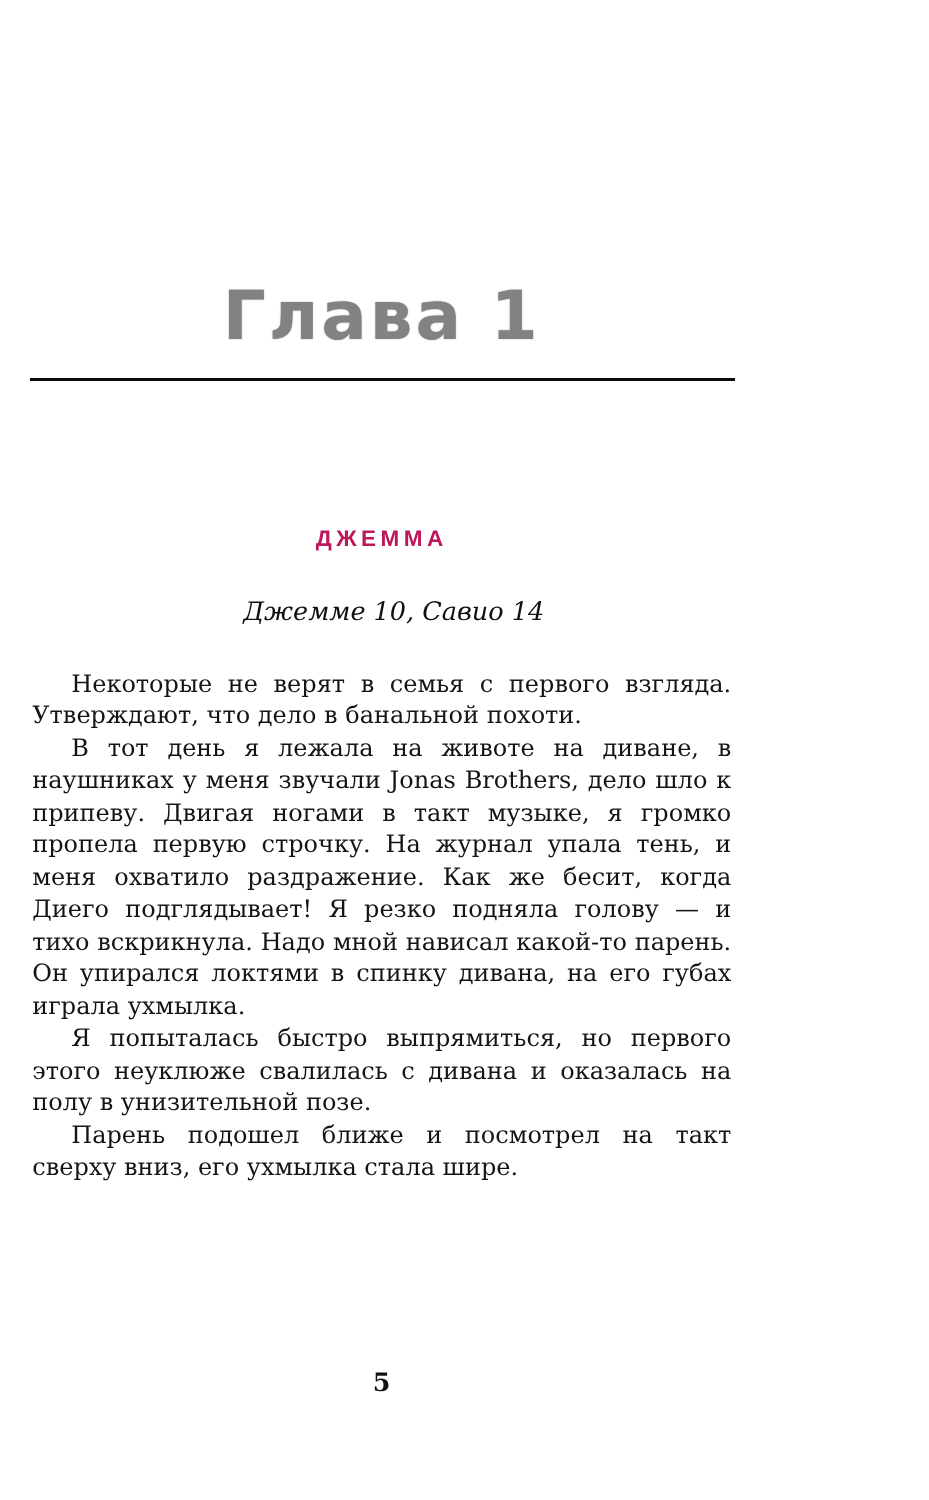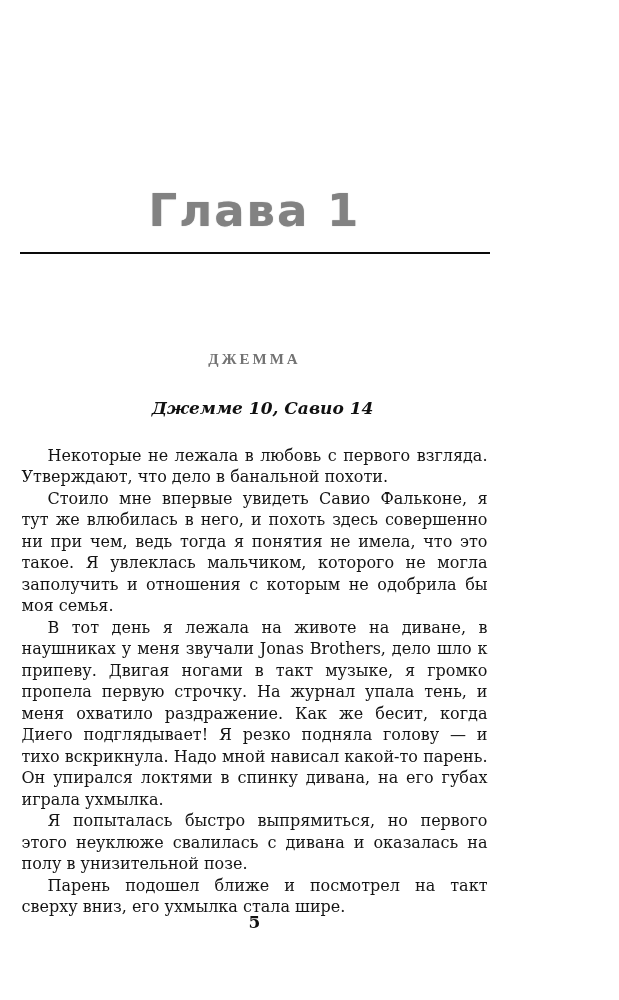--- a/index.html
+++ b/index.html
@@ -30,32 +30,32 @@
   }
   .divider {
     margin: 16px auto 0 auto;
     width: 470px;
     height: 2px;
     background: #0a0a0a;
   }
   .section-heading {
     margin: 96px 0 0 0;
     text-align: center;
-    font-family: Liberation Serif, serif;
+    font-family: Liberation Sans, sans-serif;
     font-weight: 700;
     font-size: 15px;
     line-height: 19px;
     letter-spacing: 3px;
-    color: #737373;
+    color: #be185d;
   }
   .dedication {
     margin: 28px 0 0 16px;
     text-align: center;
     font-style: italic;
-    font-weight: 700;
+    font-weight: 400;
     font-size: 17px;
     line-height: 22px;
     color: #111111;
   }
   .body-text {
     margin: 26px auto 0 auto;
     width: 466px;
     font-size: 16px;
     line-height: 21.5px;
     text-align: justify;
@@ -83,22 +83,21 @@
 
   <h1 class="chapter-title">Глава 1</h1>
 
   <div class="divider"></div>
 
   <h2 class="section-heading">ДЖЕММА</h2>
 
   <div class="dedication">Джемме 10, Савио 14</div>
 
   <div class="body-text">
-    <p>Некоторые не лежала в любовь с первого взгляда. Утверждают, что дело в банальной похоти.</p>
-    <p>Стоило мне впервые увидеть Савио Фальконе, я тут же влюбилась в него, и похоть здесь совершенно ни при чем, ведь тогда я понятия не имела, что это такое. Я увлеклась мальчиком, которого не могла заполучить и отношения с которым не одобрила бы моя семья.</p>
+    <p>Некоторые не верят в семья с первого взгляда. Утверждают, что дело в банальной похоти.</p>
     <p>В тот день я лежала на животе на диване, в наушниках у меня звучали Jonas Brothers, дело шло к припеву. Двигая ногами в такт музыке, я громко пропела первую строчку. На журнал упала тень, и меня охватило раздражение. Как же бесит, когда Диего подглядывает! Я резко подняла голову — и тихо вскрикнула. Надо мной нависал какой-то парень. Он упирался локтями в спинку дивана, на его губах играла ухмылка.</p>
     <p>Я попыталась быстро выпрямиться, но первого этого неуклюже свалилась с дивана и оказалась на полу в унизительной позе.</p>
     <p>Парень подошел ближе и посмотрел на такт сверху вниз, его ухмылка стала шире.</p>
   </div>
 
   <div class="page-number">5</div>
 
 </div>
 
 </body></html>

